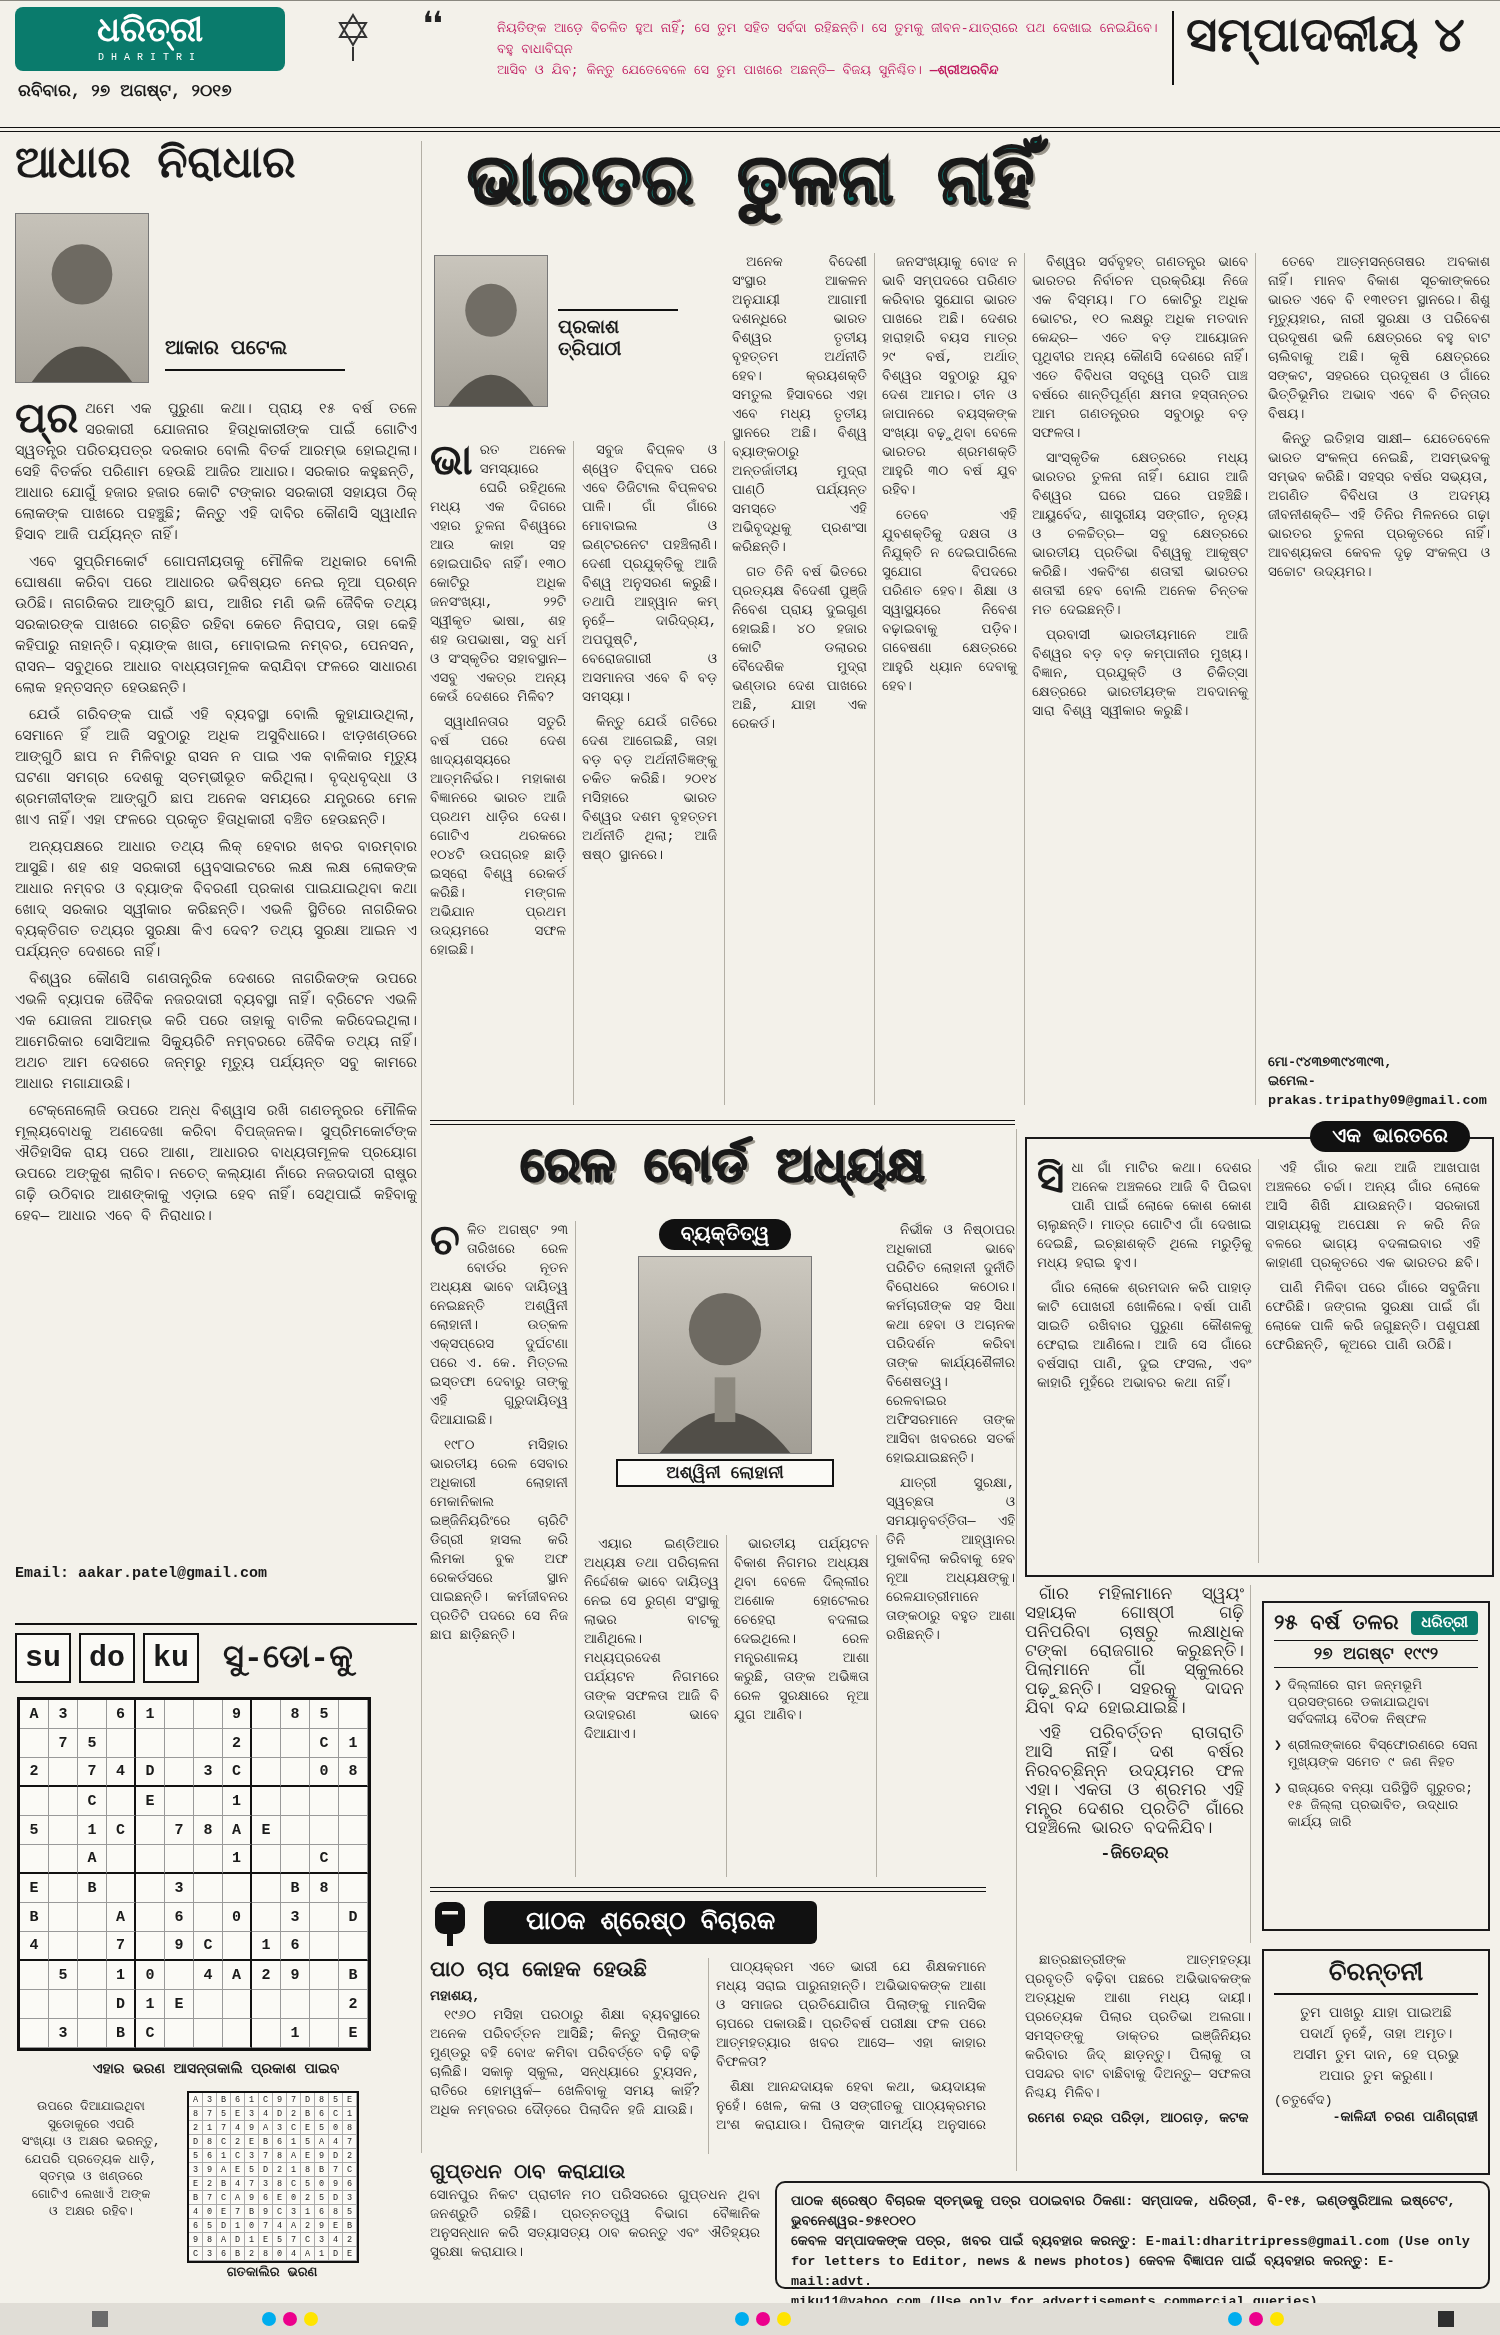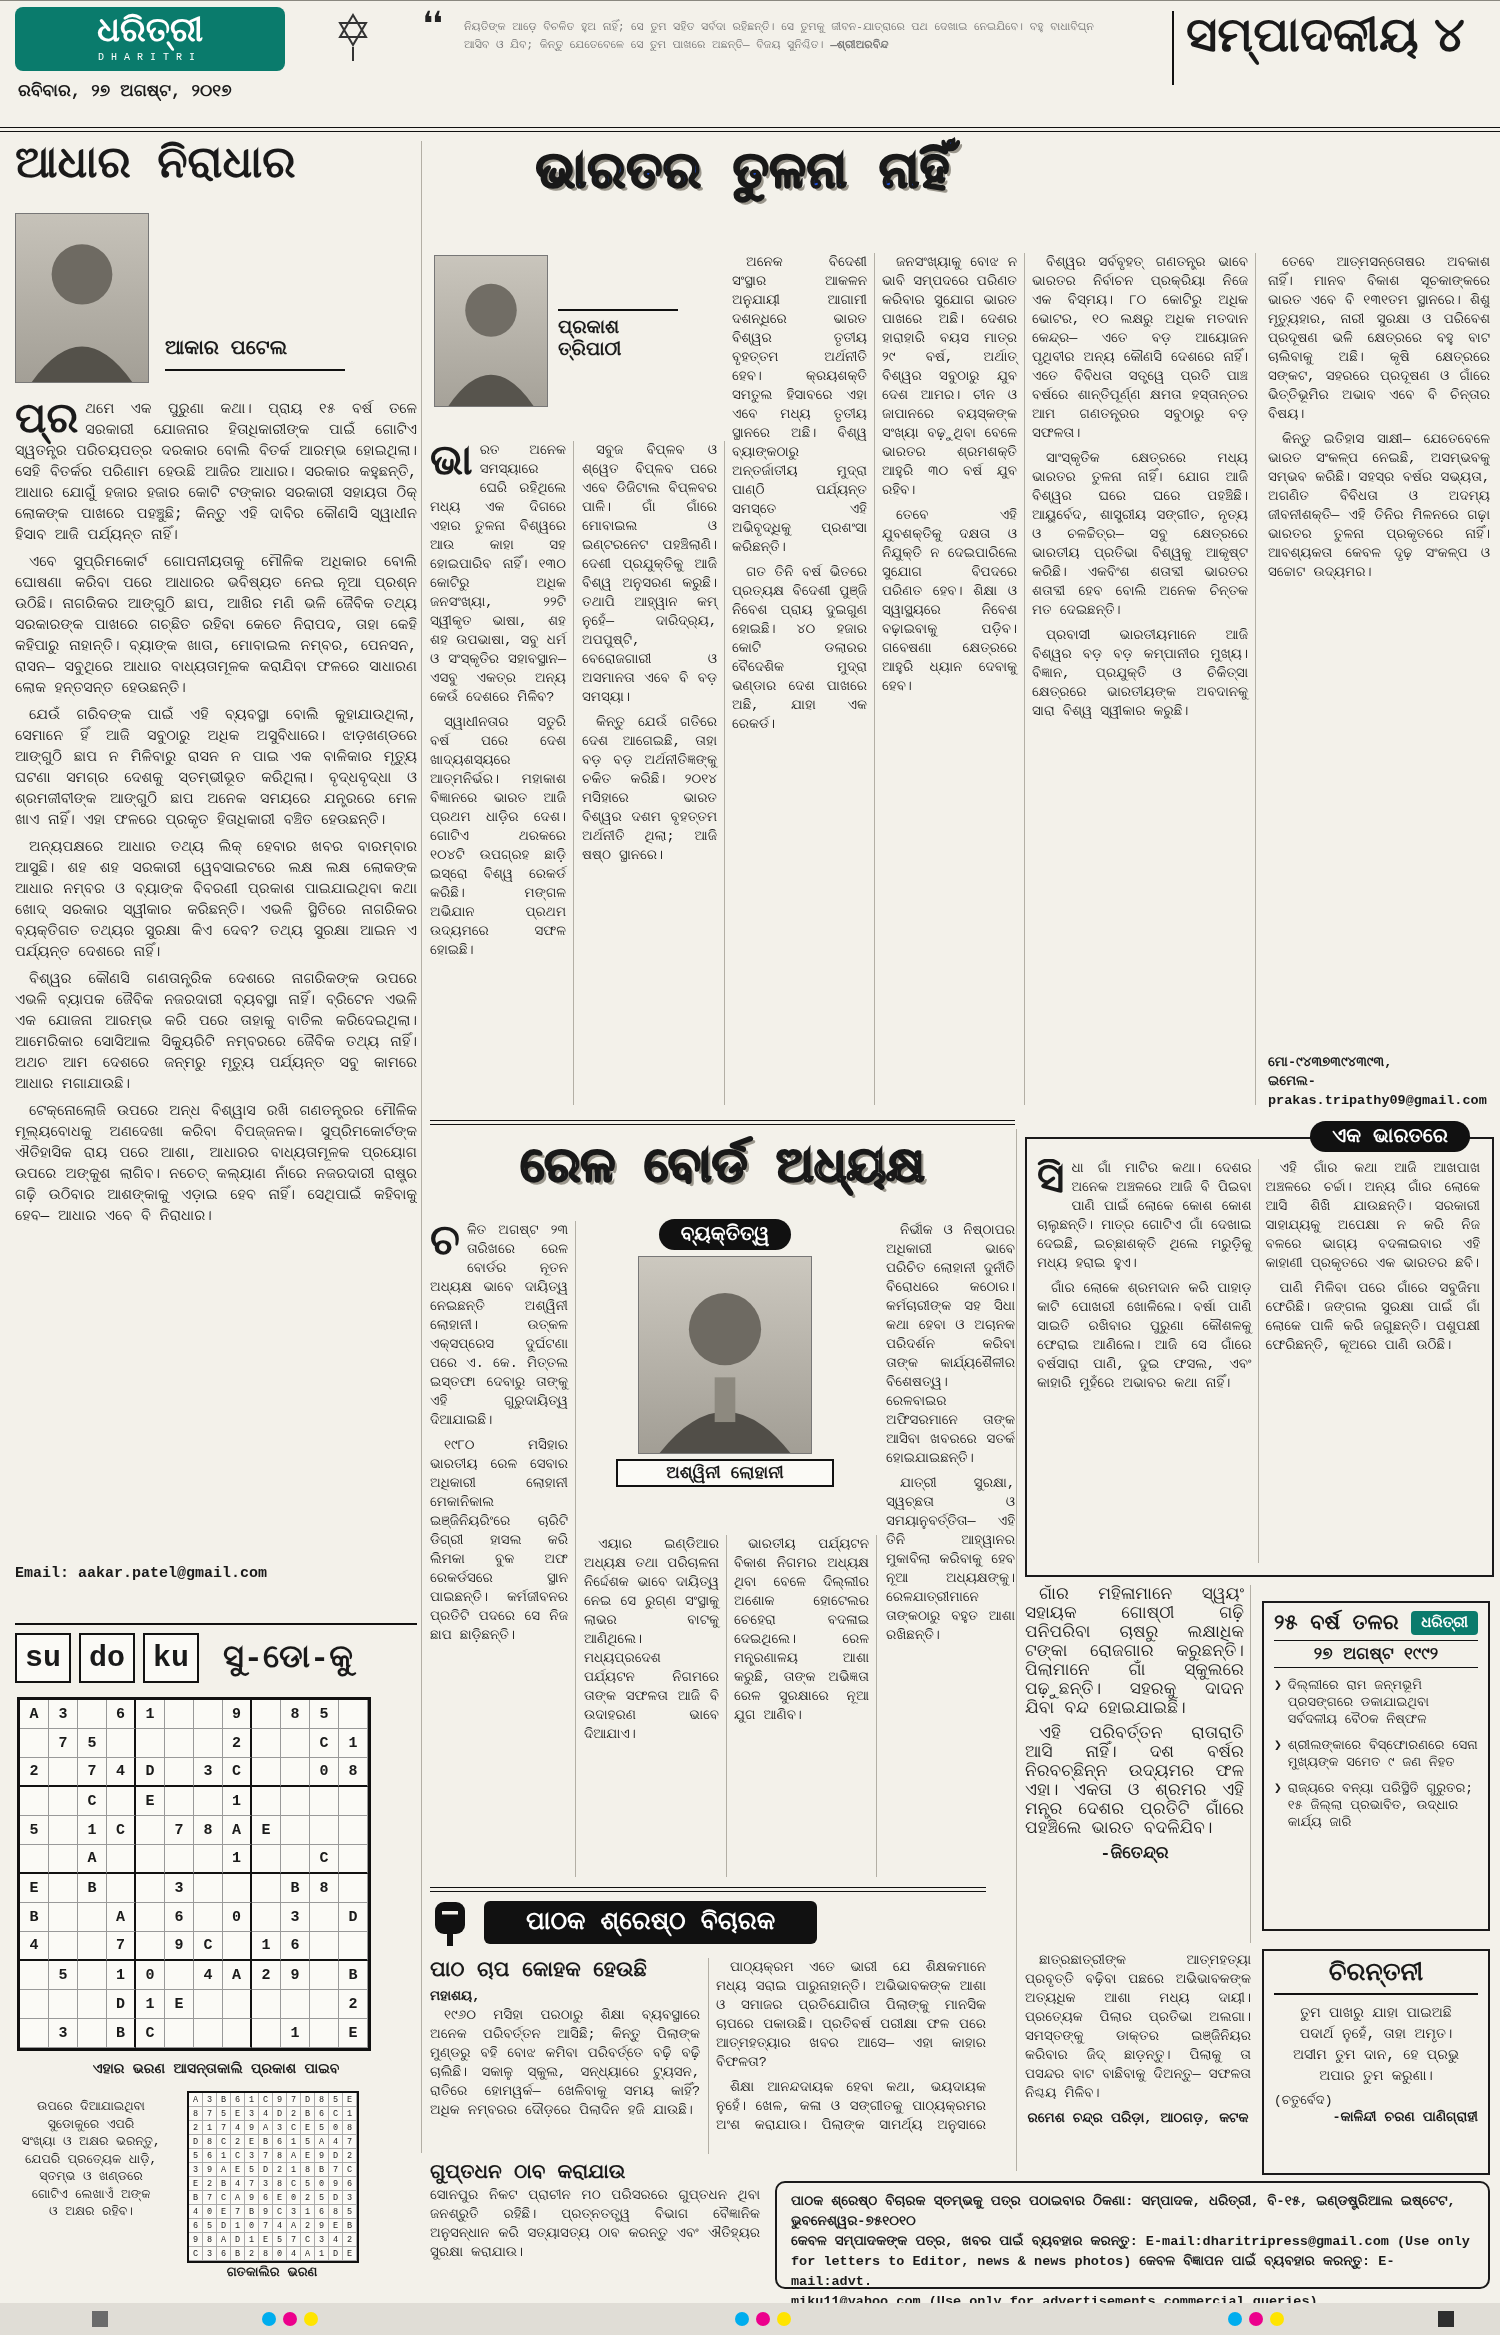--- a/index.html
+++ b/index.html
@@ -15,40 +15,40 @@
   .sig{display:block;text-align:center;font-weight:bold;}
 
   
   .logo-box{position:absolute;left:15px;top:6px;width:270px;height:64px;border-radius:8px;
             color:#fff;display:flex;flex-direction:column;align-items:center;justify-content:center;}
   .logo-main{font-size:34px;font-weight:bold;line-height:1.05;}
   .logo-sub{font-size:10px;letter-spacing:7px;margin-top:2px;}
   .date-line{position:absolute;left:18px;top:80px;font-size:17px;font-weight:bold;}
   .mast-star{position:absolute;left:330px;top:10px;}
   .mast-quote-icon{position:absolute;left:420px;top:8px;font-size:44px;line-height:1;color:#222;}
-  .mast-quote{position:absolute;left:464px;top:18px;width:680px;font-size:11px;line-height:1.6;color:#737373;}
+  .mast-quote{position:absolute;left:497px;top:18px;width:680px;font-size:13px;line-height:1.6;color:#be185d;}
   .quote-attr{font-weight:bold;}
   .mast-sep{position:absolute;left:1172px;top:10px;height:74px;border-left:2px solid #111;}
   .section-title{position:absolute;left:1186px;top:10px;font-size:48px;font-weight:bold;}
   .page-num{position:absolute;left:1434px;top:10px;font-size:48px;font-weight:bold;}
 
   
   #left-article{left:15px;top:140px;width:402px;height:1478px;}
   .la-headline{font-size:44px;font-weight:bold;line-height:1.1;}
   .la-photo{position:absolute;left:0;top:72px;width:132px;height:168px;border:1px solid #777;}
   .la-author{position:absolute;left:150px;top:196px;font-size:20px;font-weight:bold;}
   .la-author-rule{position:absolute;left:150px;top:228px;width:180px;border-top:2px solid #111;}
   .la-body{position:absolute;left:0;top:258px;width:402px;height:1150px;overflow:hidden;
            font-size:14.5px;line-height:21px;}
   .la-email{position:absolute;left:0;top:1424px;font-weight:bold;font-size:15px;}
 
   
   #main-article{left:430px;top:140px;width:1060px;height:980px;}
-  .ma-headline{position:absolute;left:8px;top:4px;width:610px;text-align:center;font-size:50px;font-weight:bold;
-               color:#1d4ed8;-webkit-text-stroke:2px #191919;text-shadow:3px 3px 0 #9a968c;letter-spacing:1px;}
+  .ma-headline{position:absolute;left:16px;top:4px;width:610px;text-align:center;font-size:69px;font-weight:bold;
+               color:#0f766e;-webkit-text-stroke:2px #191919;text-shadow:3px 3px 0 #9a968c;letter-spacing:1px;}
   .ma-photo{position:absolute;left:4px;top:114px;width:112px;height:150px;border:1px solid #777;}
   .ma-author{position:absolute;left:128px;top:176px;width:130px;font-size:19px;font-weight:bold;}
   .ma-author-rule{position:absolute;left:128px;top:168px;width:120px;border-top:2px solid #111;}
   .mcol{position:absolute;overflow:hidden;font-size:13.5px;line-height:19px;box-sizing:border-box;}
   .vr{border-right:1px solid #b3afa5;padding-right:7px;}
   .mc1{left:0;top:300px;width:144px;height:664px;}
   .mc2{left:152px;top:300px;width:143px;height:664px;}
   .mc3{left:302px;top:112px;width:143px;height:852px;}
   .mc4{left:452px;top:112px;width:143px;height:852px;}
   .mc5{left:602px;top:112px;width:224px;height:852px;}

